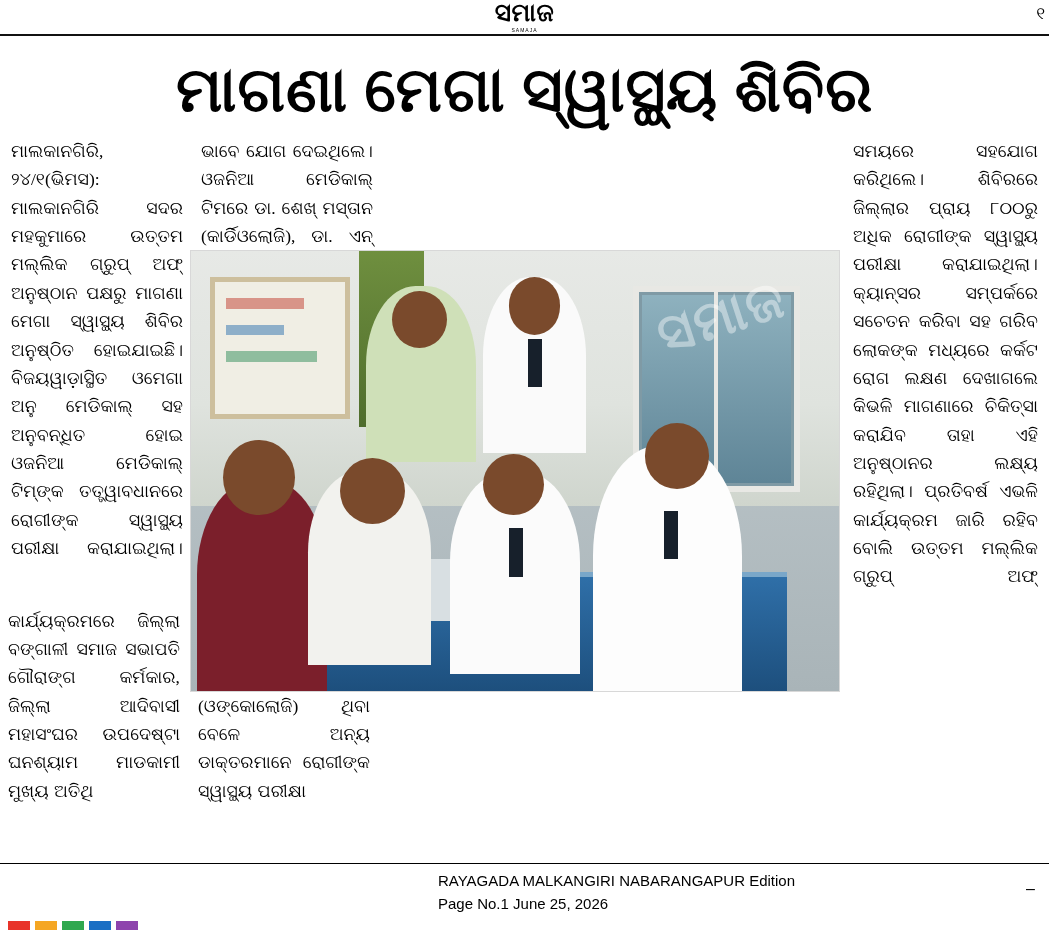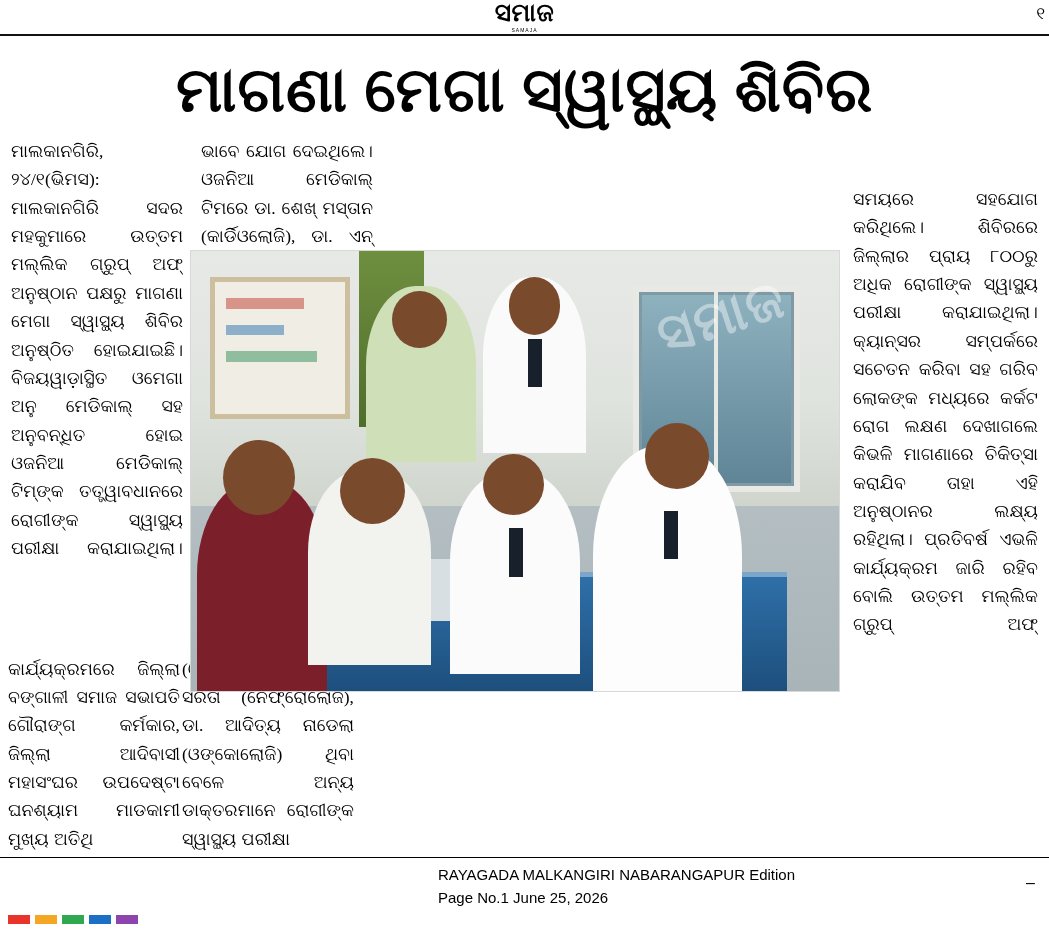--- a/index.html
+++ b/index.html
@@ -71,21 +71,21 @@
     gap: 18px;
     padding: 0 11px;
     position: relative;
     justify-content: flex-end;
   }
   .col {
     width: 172px;
     flex: 0 0 172px;
   }
   .col-mid { width: 172px; flex: 0 0 172px; }
-  .col-right { width: 185px; flex: 0 0 185px; margin-top: 48px; }
+  .col-right { width: 185px; flex: 0 0 185px; }
 
   .para {
     font-family: "Liberation Serif", serif;
     font-size: 17.5px;
     line-height: 1.62;
     text-align: justify;
     text-align-last: justify;
     color: #000;
     margin: 0 0 8px 0;
     word-spacing: 1px;
@@ -162,29 +162,29 @@
   .ph-p6h { left:31%; top:9%; width:8.5%; height:13%; }
   .tie { position:absolute; width:2.2%; height:11%; background:#17202b; }
   .watermark {
     position:absolute; right:8%; top:8%; font-family:"Liberation Serif", serif;
     font-size:54px; color:rgba(255,255,255,.42); transform:rotate(-18deg);
     font-weight:bold; letter-spacing:2px;
   }
 
   
   .bottom {
-    display:flex; gap:2px; padding: 8px 8px 0 8px;
+    display:flex; gap:18px; padding: 8px 8px 0 8px;
   }
   .bottom .col { width:172px; flex:0 0 172px; }
   .bottom .col-right { width:185px; flex:0 0 185px; }
 
   
   .footer {
     position:absolute;
-    left:0; right:0; bottom:16px;
+    left:0; right:0; bottom:10px;
     height:62px;
     border-top:1px solid #000;
     padding-top:6px;
   }
   .footer-text {
     font-family:"Liberation Sans", sans-serif;
     font-size:15px;
     color:#000;
     margin-left:438px;
     line-height:1.5;

